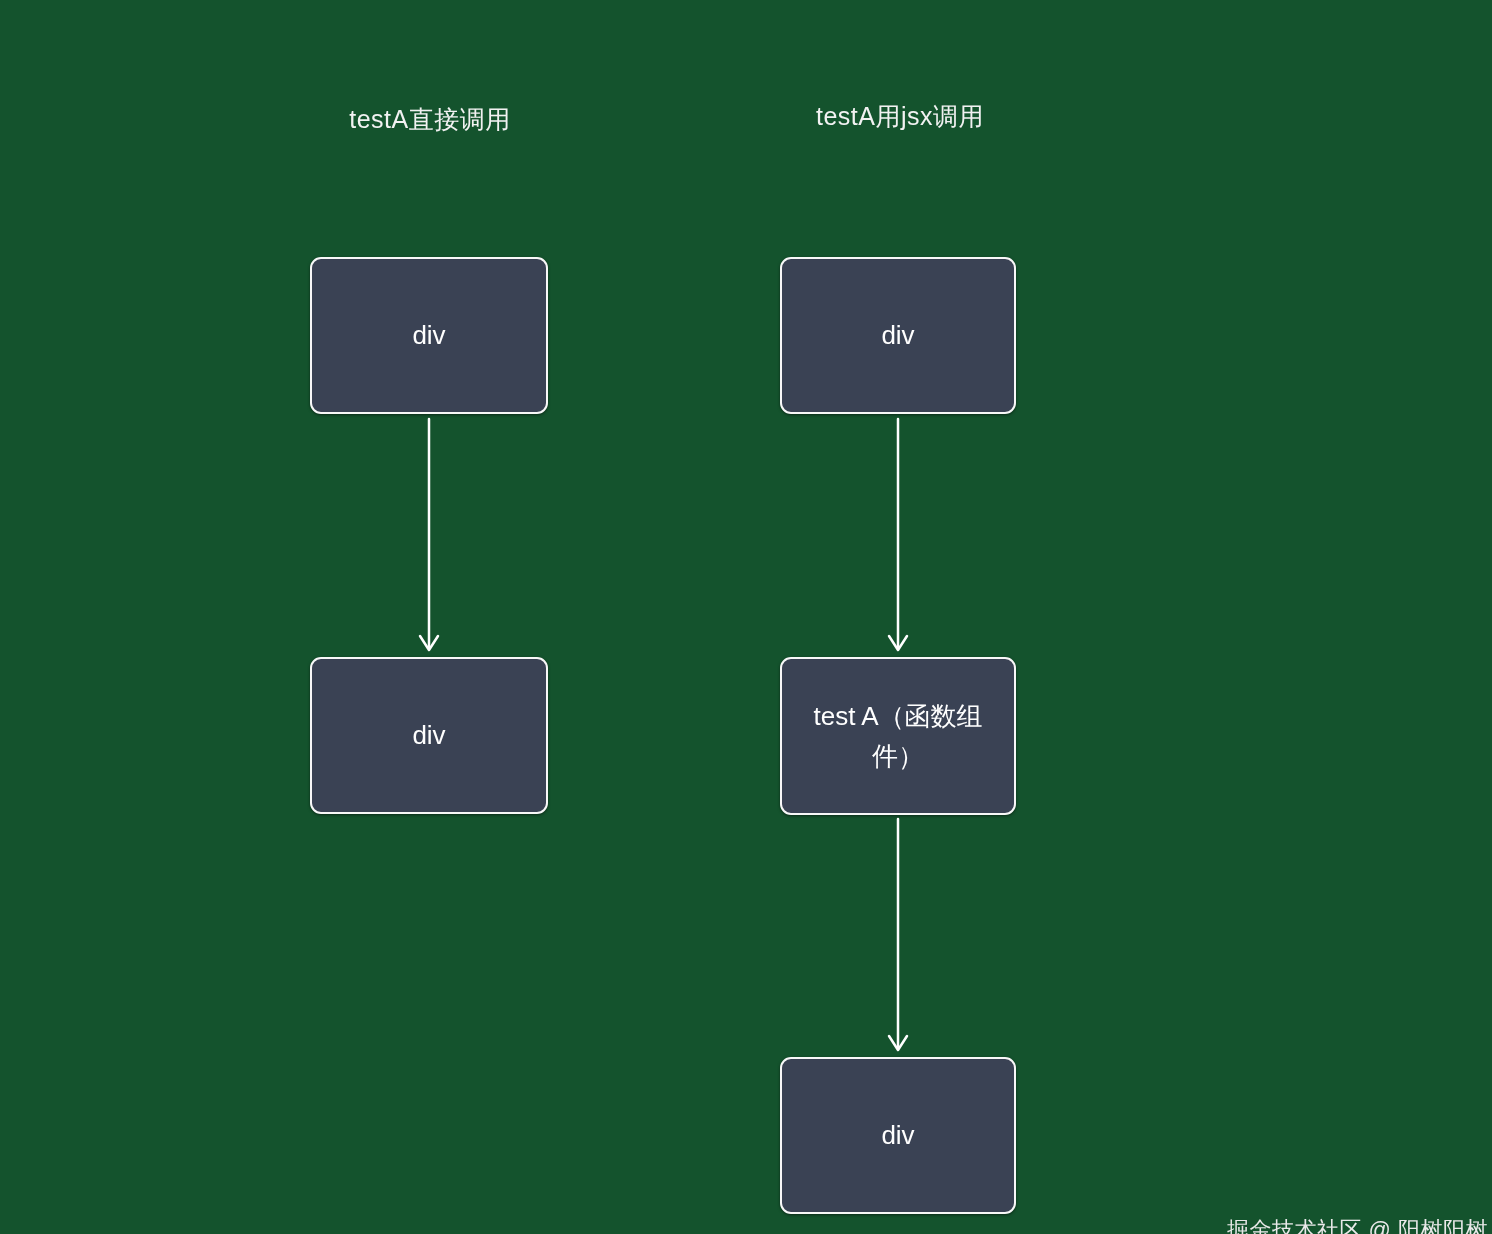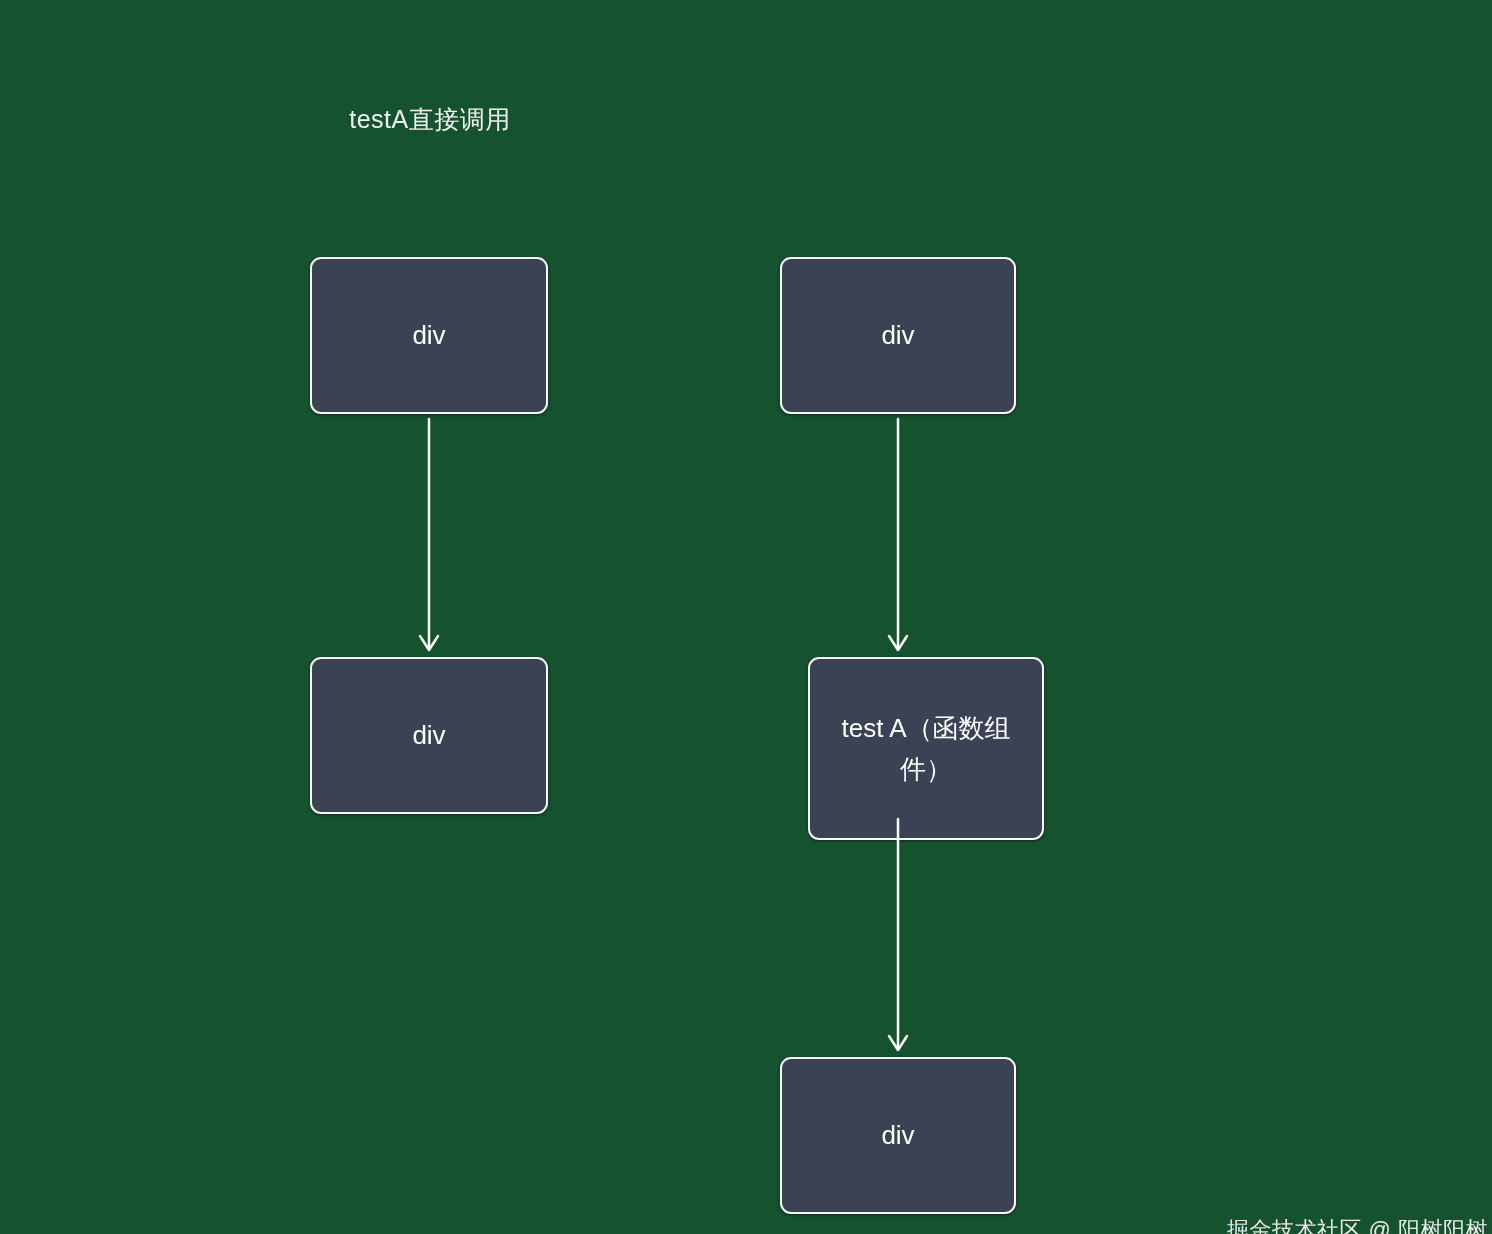--- a/index.html
+++ b/index.html
@@ -62,34 +62,35 @@
     margin-top: 39px;
   }
 </style>
 </head>
 <body>
 
 <div class="canvas">
 
   <div class="col-title" style="left:290px; top:103px; width:280px;">testA直接调用</div>
 
+  <div class="col-title" style="left:760px; top:100px; width:280px;">testA用jsx调用</div>
 
   <div class="node" style="left:310px; top:257px; width:238px; height:157px;">
     <span class="label">div</span>
   </div>
 
   <div class="node" style="left:310px; top:657px; width:238px; height:157px;">
     <span class="label">div</span>
   </div>
 
   <div class="node" style="left:780px; top:257px; width:236px; height:157px;">
     <span class="label">div</span>
   </div>
 
-  <div class="node" style="left:780px; top:657px; width:236px; height:183px;margin-left:28px;">
+  <div class="node" style="left:780px; top:657px; width:236px; height:158px;">
     <span class="label">test A（函数组件）</span>
   </div>
 
   <div class="node" style="left:780px; top:1057px; width:236px; height:157px;">
     <span class="label">div</span>
   </div>
 
   <svg class="arrow" style="left:417px; top:419px;" width="24" height="234">
     <line x1="12" y1="0" x2="12" y2="229"></line>
     <polyline points="3,217 12,231 21,217"></polyline>

